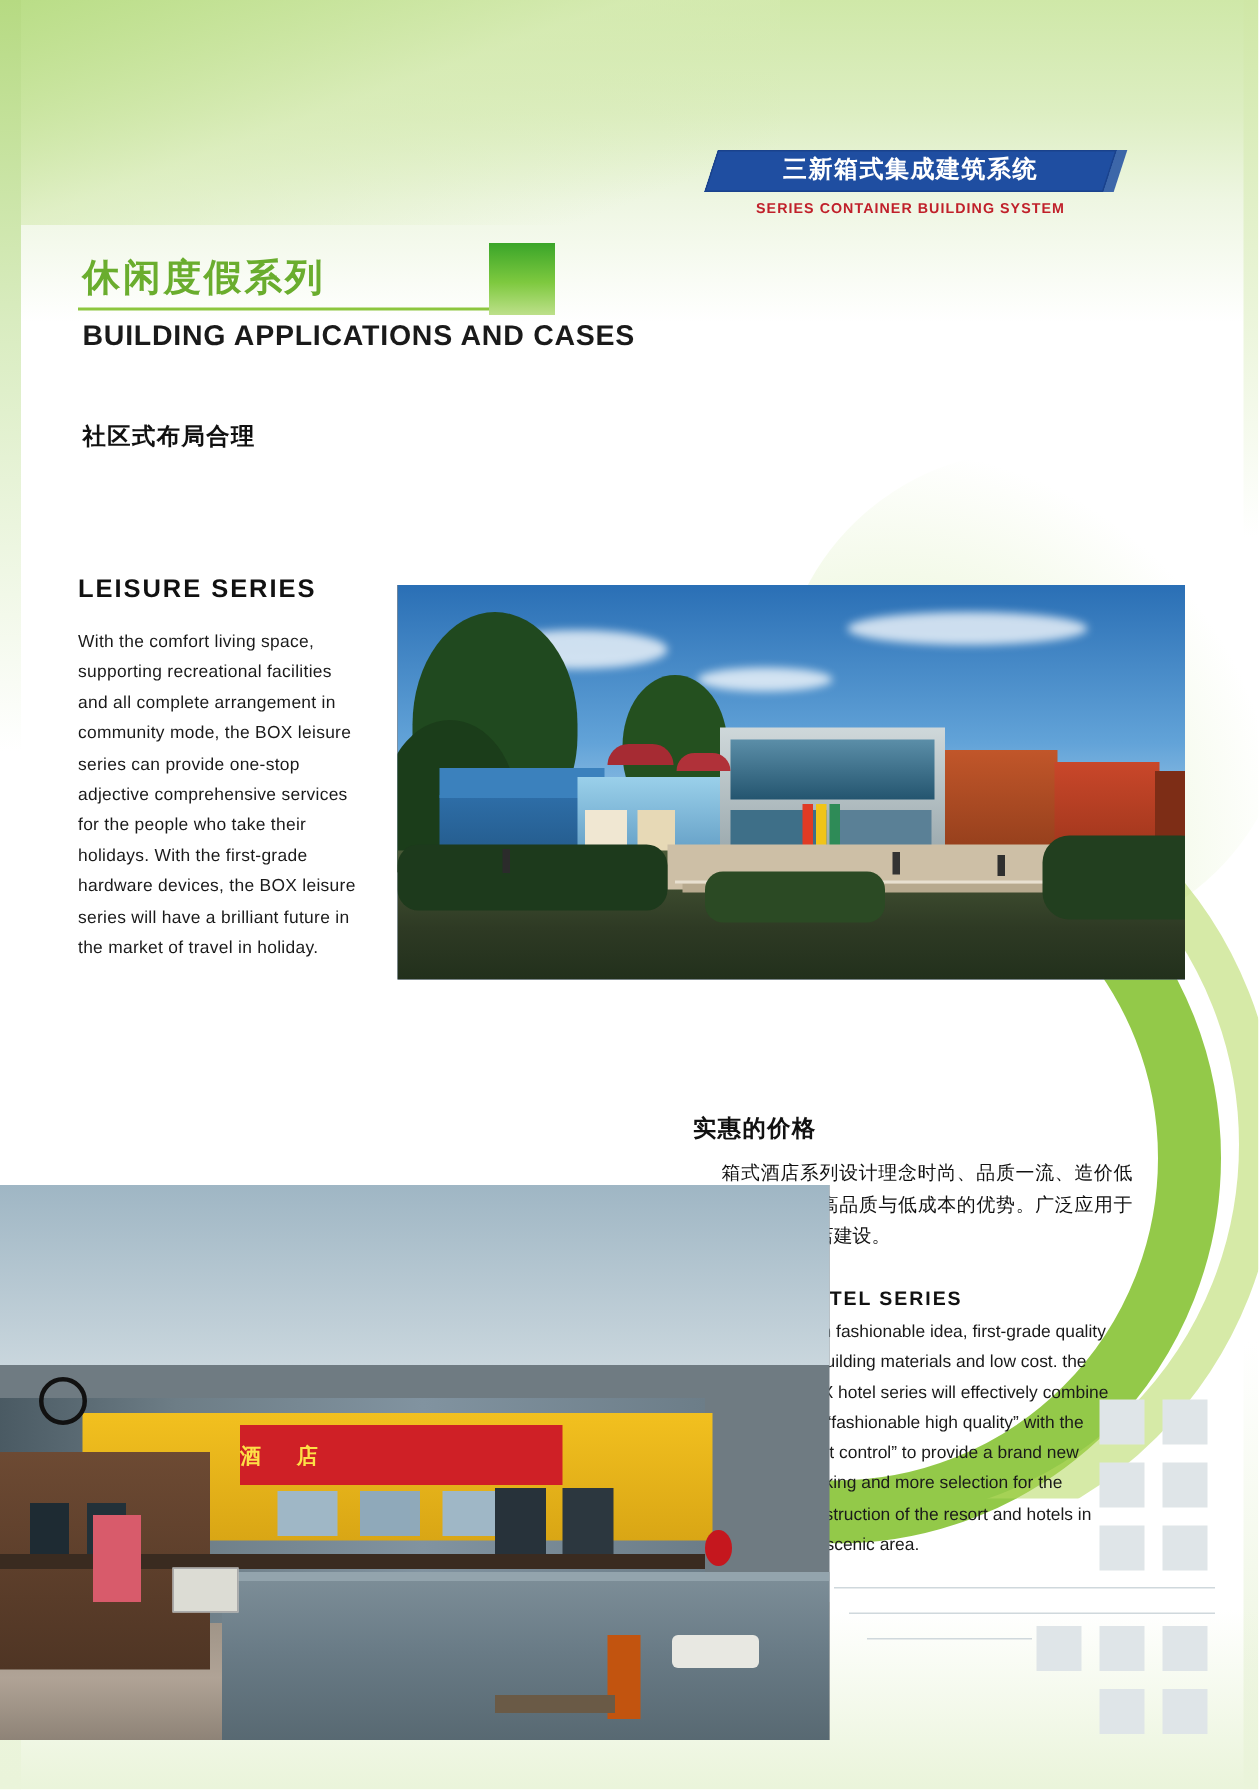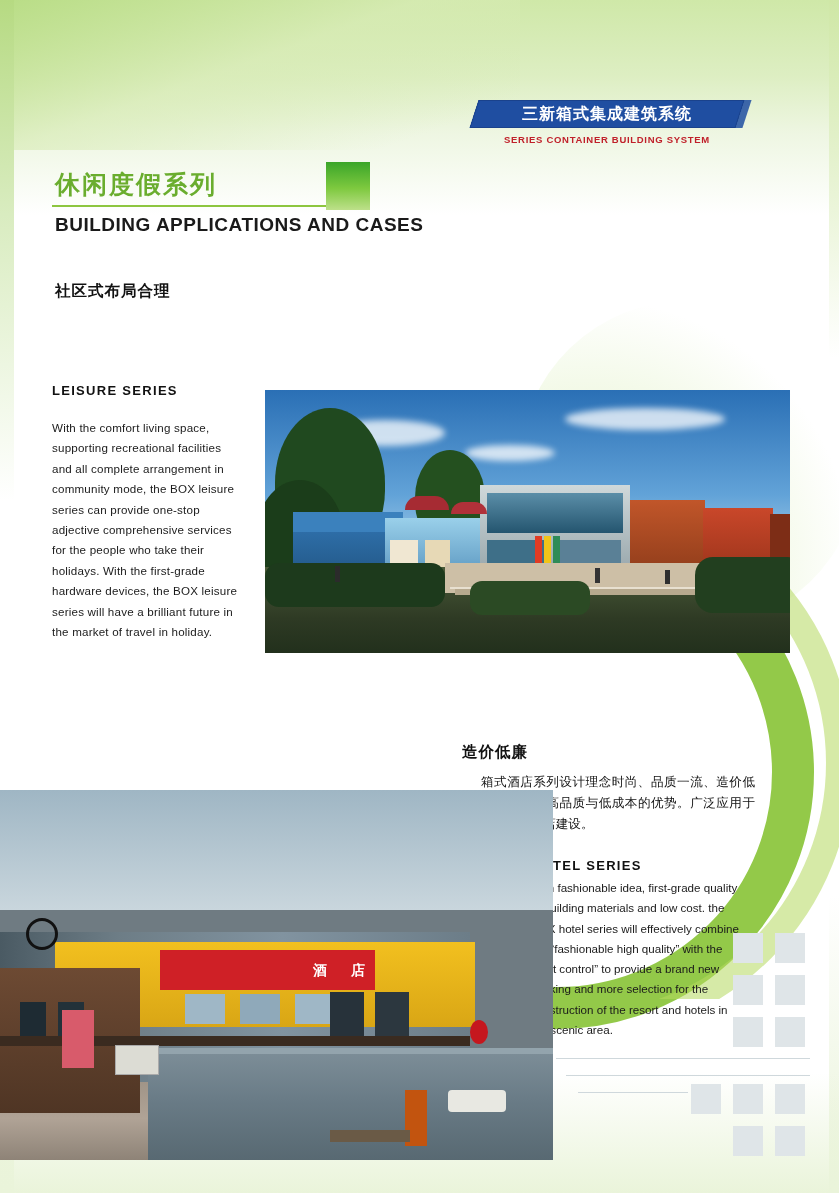--- a/index.html
+++ b/index.html
@@ -118,21 +118,21 @@
     letter-spacing:1px;
   }
   .sec1-cn-body{
     position:absolute;left:48px;top:313px;width:742px;
     font-size:12.6px;color:#111;line-height:21px;
     text-indent:28px;
     text-align:justify;
   }
   .sec1-en-title{
     position:absolute;left:52px;top:383px;
-    font-size:13px;font-weight:bold;color:#111;
+    font-size:17px;font-weight:bold;color:#111;
     letter-spacing:1.3px;
   }
   .sec1-en-body{
     position:absolute;left:52px;top:418px;width:190px;
     font-size:11.6px;color:#1a1a1a;line-height:20.4px;
     letter-spacing:.2px;
   }
 
   
   .photo1{
@@ -256,33 +256,33 @@
 
     <div class="box" style="left:0px;bottom:46px;width:180px;height:44px;background:#1d3a1c;border-radius:14px;"></div>
     <div class="box" style="left:430px;bottom:40px;width:110px;height:56px;background:#223f1f;border-radius:18px;"></div>
     <div class="box" style="left:205px;bottom:38px;width:120px;height:34px;background:#2b4a24;border-radius:12px;"></div>
 
     <div class="box" style="left:70px;top:176px;width:5px;height:16px;background:#2b2b2b;"></div>
     <div class="box" style="left:330px;top:178px;width:5px;height:15px;background:#333;"></div>
     <div class="box" style="left:400px;top:180px;width:5px;height:14px;background:#2f2f2f;"></div>
   </div>
 
-  <div class="sec2-cn-title nosel">造价低廉</div>
+  <div class="sec2-cn-title nosel">实惠的价格</div>
   <div class="sec2-cn-body nosel">箱式酒店系列设计理念时尚、品质一流、造价低廉，兼具时尚、高品质与低成本的优势。广泛应用于度假村及景区酒店建设。</div>
   <div class="sec2-en-title nosel">HOTEL SERIES</div>
   <div class="sec2-en-body nosel">With fashionable idea, first-grade quality of building materials and low cost. the BOX hotel series will effectively combine the “fashionable high quality” with the “cost control” to provide a brand new thinking and more selection for the construction of the resort and hotels in the scenic area.</div>
 
   <div class="photo2">
     <div class="p2-sky"></div>
     <div class="p2-ground"></div>
 
     <div class="p2-main">
       <div class="p2-yellow">
         <div class="p2-red">
-          <div style="color:#ffffff;font-size:14px;font-weight:bold;letter-spacing:10px;text-align:right;line-height:40px;">酒 店</div>
+          <div style="color:#fde047;font-size:14px;font-weight:bold;letter-spacing:10px;text-align:left;line-height:40px;">酒 店</div>
         </div>
         <div class="p2-win" style="left:130px;top:52px;width:40px;height:30px;background:#9fb7c6;"></div>
         <div class="p2-win" style="left:185px;top:52px;width:40px;height:30px;background:#8fa9ba;"></div>
         <div class="p2-win" style="left:240px;top:52px;width:40px;height:30px;background:#9fb7c6;"></div>
       </div>
       <div class="p2-brown"></div>
       <div class="p2-win" style="left:20px;top:70px;width:26px;height:42px;background:#1e2b33;"></div>
       <div class="p2-win" style="left:58px;top:70px;width:26px;height:42px;background:#223139;"></div>
       <div class="p2-win" style="left:330px;top:60px;width:34px;height:52px;background:#27323a;"></div>
       <div class="p2-win" style="left:375px;top:60px;width:34px;height:52px;background:#2c373f;"></div>

